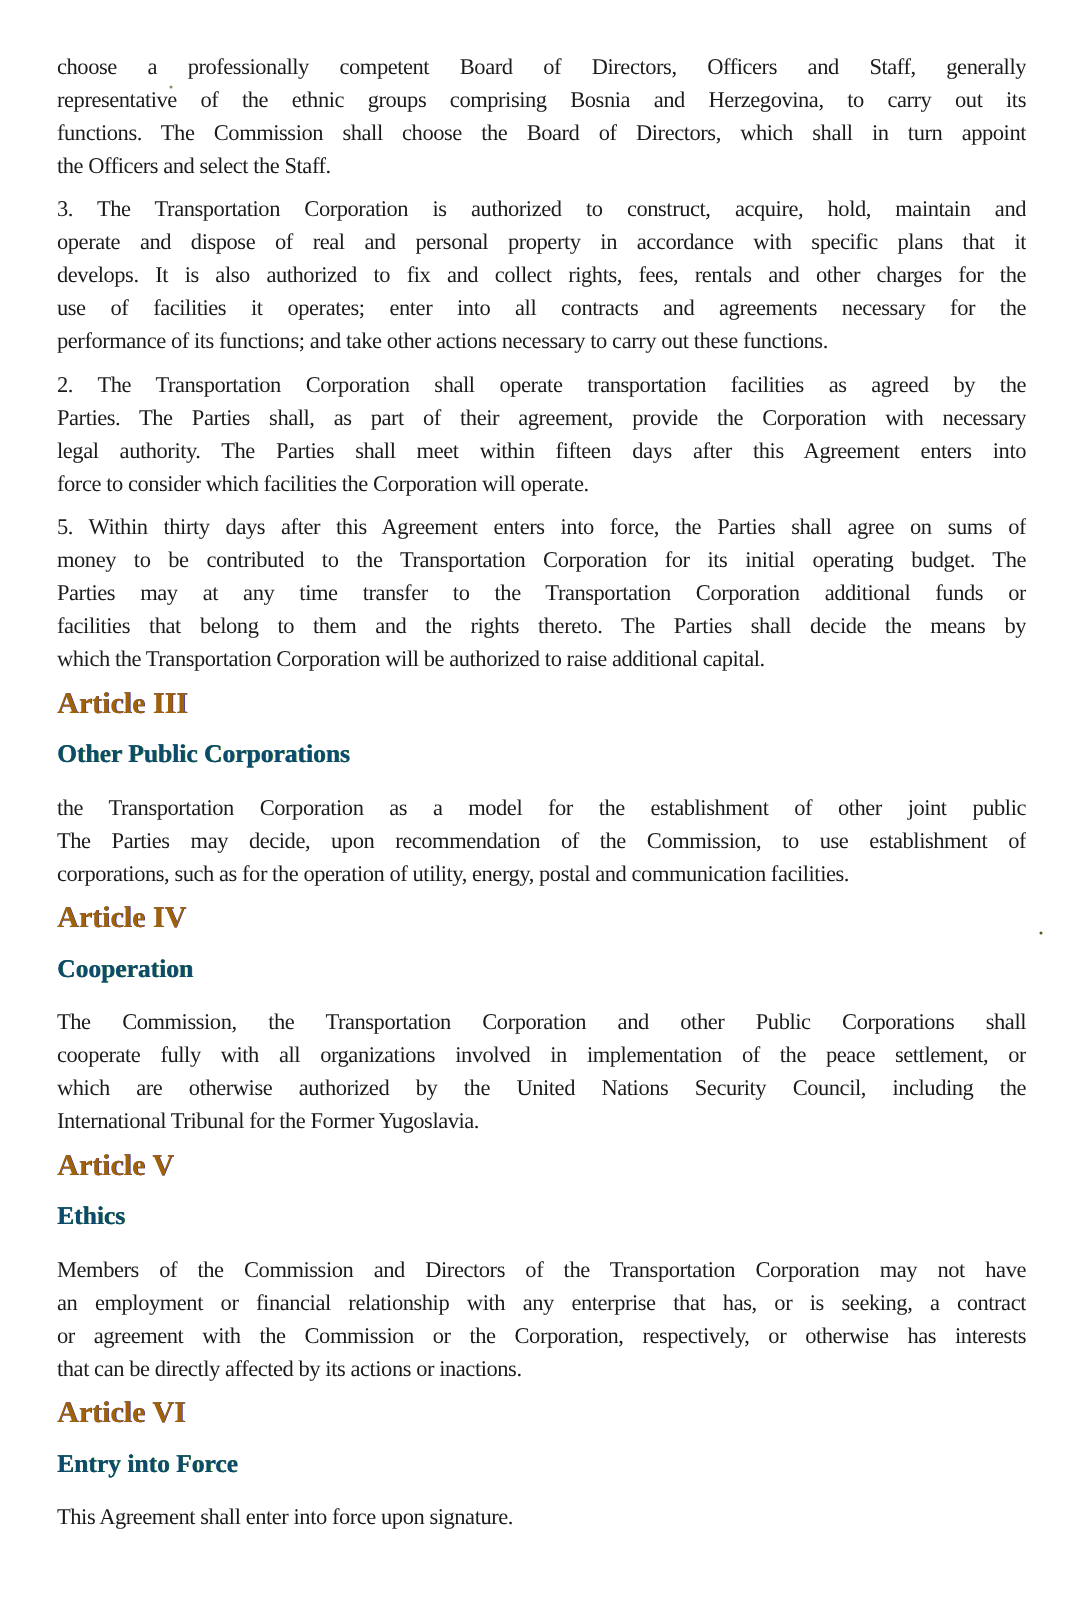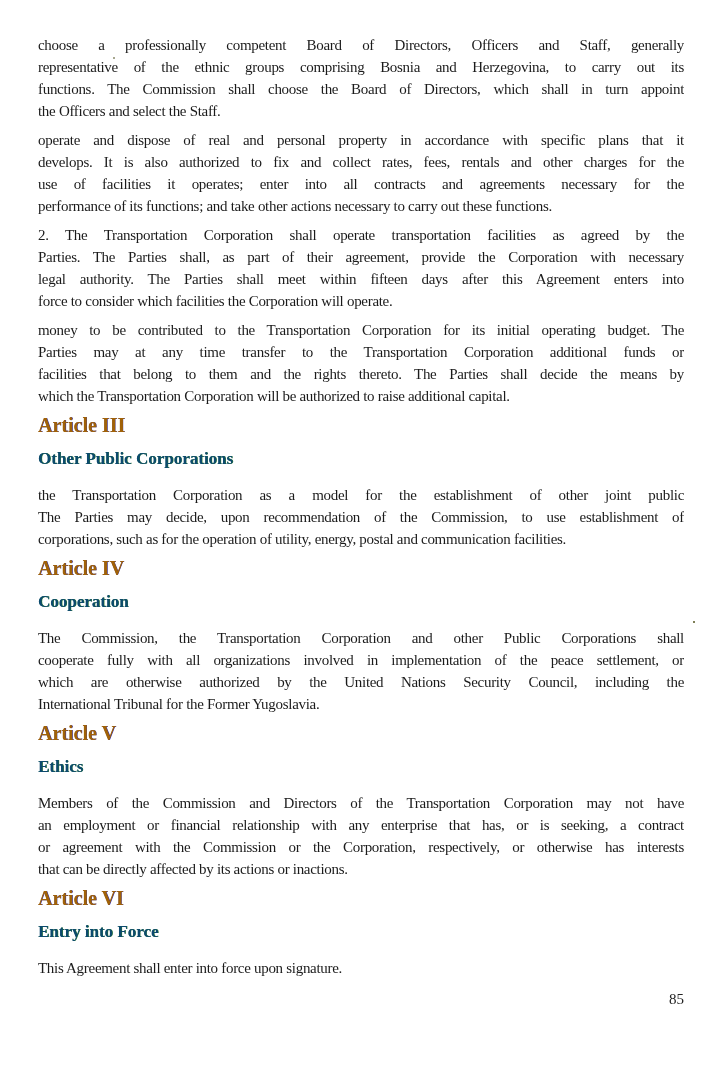--- a/index.html
+++ b/index.html
@@ -74,34 +74,36 @@
 <div class="page">
 
   <div class="para">
     <div class="pline">choose a professionally competent Board of Directors, Officers and Staff, generally</div>
     <div class="pline">representative of the ethnic groups comprising Bosnia and Herzegovina, to carry out its</div>
     <div class="pline">functions. The Commission shall choose the Board of Directors, which shall in turn appoint</div>
     <div class="pline last">the Officers and select the Staff.</div>
   </div>
 
   <div class="para">
+    <div class="pline">3. The Transportation Corporation is authorized to construct, acquire, hold, maintain and</div>
     <div class="pline">operate and dispose of real and personal property in accordance with specific plans that it</div>
-    <div class="pline">develops. It is also authorized to fix and collect rates, fees, rentals and other charges for the</div>
+    <div class="pline">develops. It is also authorized to fix and collect rights, fees, rentals and other charges for the</div>
     <div class="pline">use of facilities it operates; enter into all contracts and agreements necessary for the</div>
     <div class="pline last">performance of its functions; and take other actions necessary to carry out these functions.</div>
   </div>
 
   <div class="para">
     <div class="pline">2. The Transportation Corporation shall operate transportation facilities as agreed by the</div>
     <div class="pline">Parties. The Parties shall, as part of their agreement, provide the Corporation with necessary</div>
     <div class="pline">legal authority. The Parties shall meet within fifteen days after this Agreement enters into</div>
     <div class="pline last">force to consider which facilities the Corporation will operate.</div>
   </div>
 
   <div class="para">
+    <div class="pline">5. Within thirty days after this Agreement enters into force, the Parties shall agree on sums of</div>
     <div class="pline">money to be contributed to the Transportation Corporation for its initial operating budget. The</div>
     <div class="pline">Parties may at any time transfer to the Transportation Corporation additional funds or</div>
     <div class="pline">facilities that belong to them and the rights thereto. The Parties shall decide the means by</div>
     <div class="pline last">which the Transportation Corporation will be authorized to raise additional capital.</div>
   </div>
 
   <h2 class="article-heading">Article III</h2>
   <h3 class="sub-heading">Other Public Corporations</h3>
 
   <div class="para">

